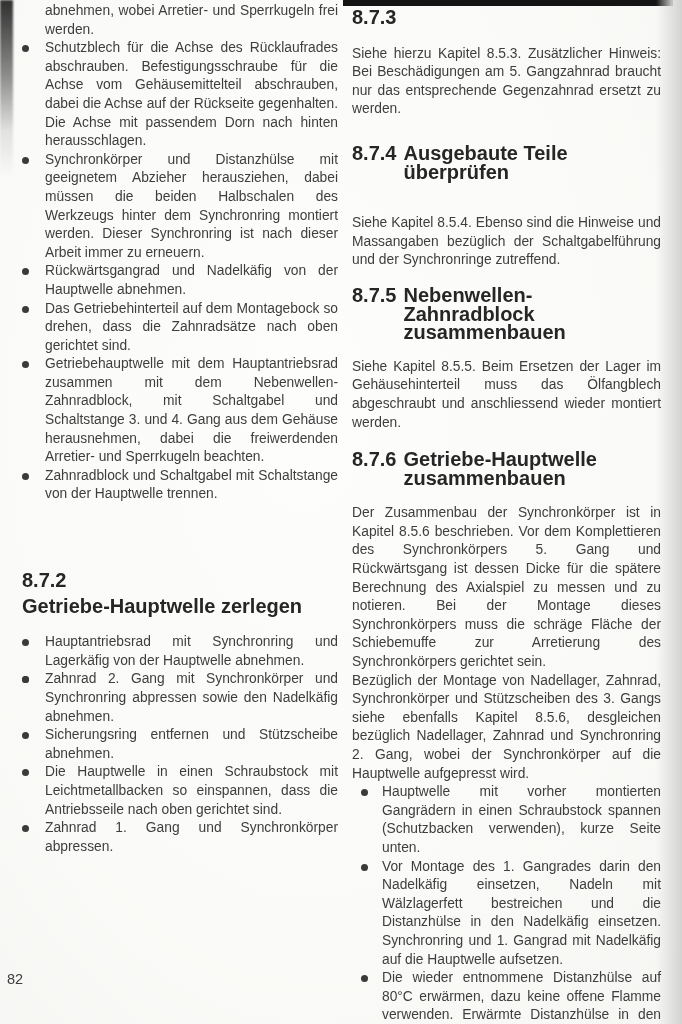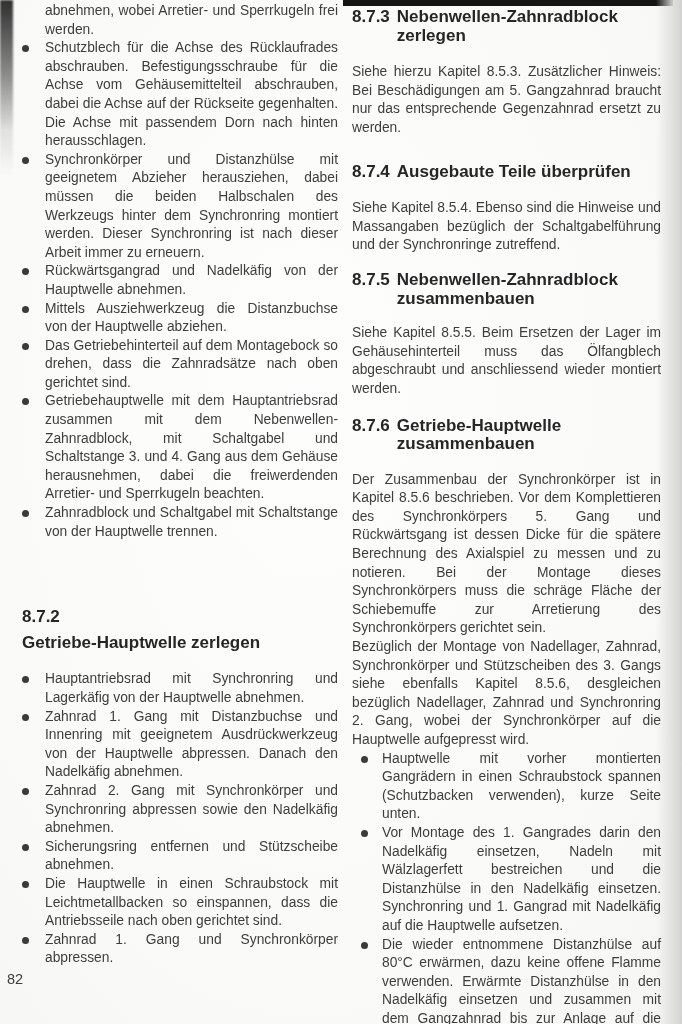--- a/index.html
+++ b/index.html
@@ -50,32 +50,32 @@
   .col-right .li { padding-left: 30px; }
   .col-right .li .dot { left: 9px; }
   .dot {
     position: absolute; left: 0; top: 6px;
     width: 7px; height: 7px; border-radius: 50%;
     background: #3a3a3a;
   }
 
   .h {
     display: flex; gap: 7px;
-    font-size: 17px; font-weight: bold; color: #262626;
+    font-size: 20px; font-weight: bold; color: #262626;
     text-align: left; line-height: 18.6px;
     margin: 0;
   }
   .h-num { flex: 0 0 auto; min-width: 34px; }
   .h-title { flex: 1 1 auto; }
 
   .h-872 { margin: 67px 0 18px 0; flex-direction: column; }
 
   .col-right .h-873 { margin-bottom: 18px; }
   .col-right .p-873 { margin-bottom: 25px; }
-  .col-right .h-874 { margin-bottom: 18px; }
+  .col-right .h-874 { margin-bottom: 33px; }
   .col-right .p-874 { margin-bottom: 16px; }
   .col-right .h-875 { margin-bottom: 16px; }
   .col-right .p-875 { margin-bottom: 18px; }
   .col-right .h-876 { margin-bottom: 17px; }
   .col-right .p-876 { margin-bottom: 0; }
 
   .page-number {
     position: absolute; left: 7px; top: 971px;
     font-size: 14.5px; color: #3e3e3e;
   }
@@ -88,45 +88,43 @@
 <div class="scan-smudge-left"></div>
 <div class="scan-shadow-right"></div>
 
 <div class="col col-left">
   <p class="cont">abnehmen, wobei Arretier- und Sperrkugeln frei werden.</p>
 
   <div class="blist">
     <div class="li"><span class="dot"></span><span>Schutzblech für die Achse des Rücklaufrades abschrauben. Befestigungsschraube für die Achse vom Gehäusemittelteil abschrauben, dabei die Achse auf der Rückseite gegenhalten. Die Achse mit passendem Dorn nach hinten herausschlagen.</span></div>
     <div class="li"><span class="dot"></span><span>Synchronkörper und Distanzhülse mit geeignetem Abzieher herausziehen, dabei müssen die beiden Halbschalen des Werkzeugs hinter dem Synchronring montiert werden. Dieser Synchronring ist nach dieser Arbeit immer zu erneuern.</span></div>
     <div class="li"><span class="dot"></span><span>Rückwärtsgangrad und Nadelkäfig von der Hauptwelle abnehmen.</span></div>
-    <div class="li"><span class="dot"></span><span>Mittels Ausziehwerkzeug die Distanzbuchse von der Hauptwelle abziehen.</span></div>
     <div class="li"><span class="dot"></span><span>Das Getriebehinterteil auf dem Montagebock so drehen, dass die Zahnradsätze nach oben gerichtet sind.</span></div>
     <div class="li"><span class="dot"></span><span>Getriebehauptwelle mit dem Hauptantriebsrad zusammen mit dem Nebenwellen-Zahnradblock, mit Schaltgabel und Schaltstange 3. und 4. Gang aus dem Gehäuse herausnehmen, dabei die freiwerdenden Arretier- und Sperrkugeln beachten.</span></div>
     <div class="li"><span class="dot"></span><span>Zahnradblock und Schaltgabel mit Schaltstange von der Hauptwelle trennen.</span></div>
   </div>
 
   <div class="h h-872">
     <span class="h-num">8.7.2</span>
     <span class="h-title">Getriebe-Hauptwelle zerlegen</span>
   </div>
 
   <div class="blist">
     <div class="li"><span class="dot"></span><span>Hauptantriebsrad mit Synchronring und Lagerkäfig von der Hauptwelle abnehmen.</span></div>
-    <div class="li"><span class="dot"></span><span>Zahnrad 1. Gang mit Distanzbuchse und Innenring mit geeignetem Ausdrückwerkzeug von der Hauptwelle abpressen. Danach den Nadelkäfig abnehmen.</span></div>
+    <div class="li"><span class="dot"></span></div>
     <div class="li"><span class="dot"></span><span>Zahnrad 2. Gang mit Synchronkörper und Synchronring abpressen sowie den Nadelkäfig abnehmen.</span></div>
     <div class="li"><span class="dot"></span><span>Sicherungsring entfernen und Stützscheibe abnehmen.</span></div>
     <div class="li"><span class="dot"></span><span>Die Hauptwelle in einen Schraubstock mit Leichtmetallbacken so einspannen, dass die Antriebsseile nach oben gerichtet sind.</span></div>
     <div class="li"><span class="dot"></span><span>Zahnrad 1. Gang und Synchronkörper abpressen.</span></div>
   </div>
 </div>
 
 <div class="col col-right">
   <div class="h h-873">
     <span class="h-num">8.7.3</span>
-    <span class="h-title">Nebenwellen-Zahnradblock zerlegen</span>
   </div>
   <p class="p-873">Siehe hierzu Kapitel 8.5.3. Zusätzlicher Hinweis: Bei Beschädigungen am 5. Gangzahnrad braucht nur das entsprechende Gegenzahnrad ersetzt zu werden.</p>
 
   <div class="h h-874">
     <span class="h-num">8.7.4</span>
     <span class="h-title">Ausgebaute Teile überprüfen</span>
   </div>
   <p class="p-874">Siehe Kapitel 8.5.4. Ebenso sind die Hinweise und Massangaben bezüglich der Schaltgabelführung und der Synchronringe zutreffend.</p>
 
   <div class="h h-875">

